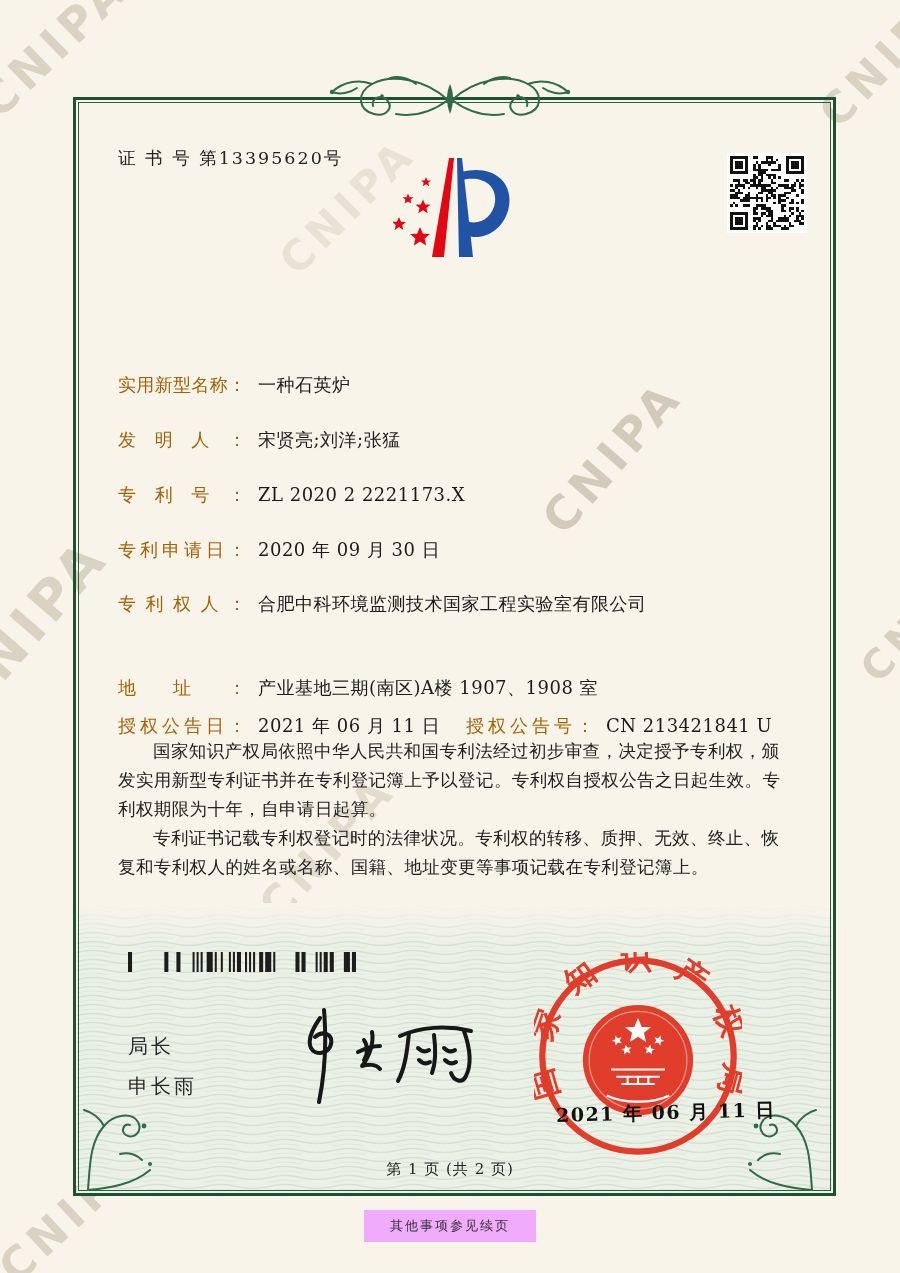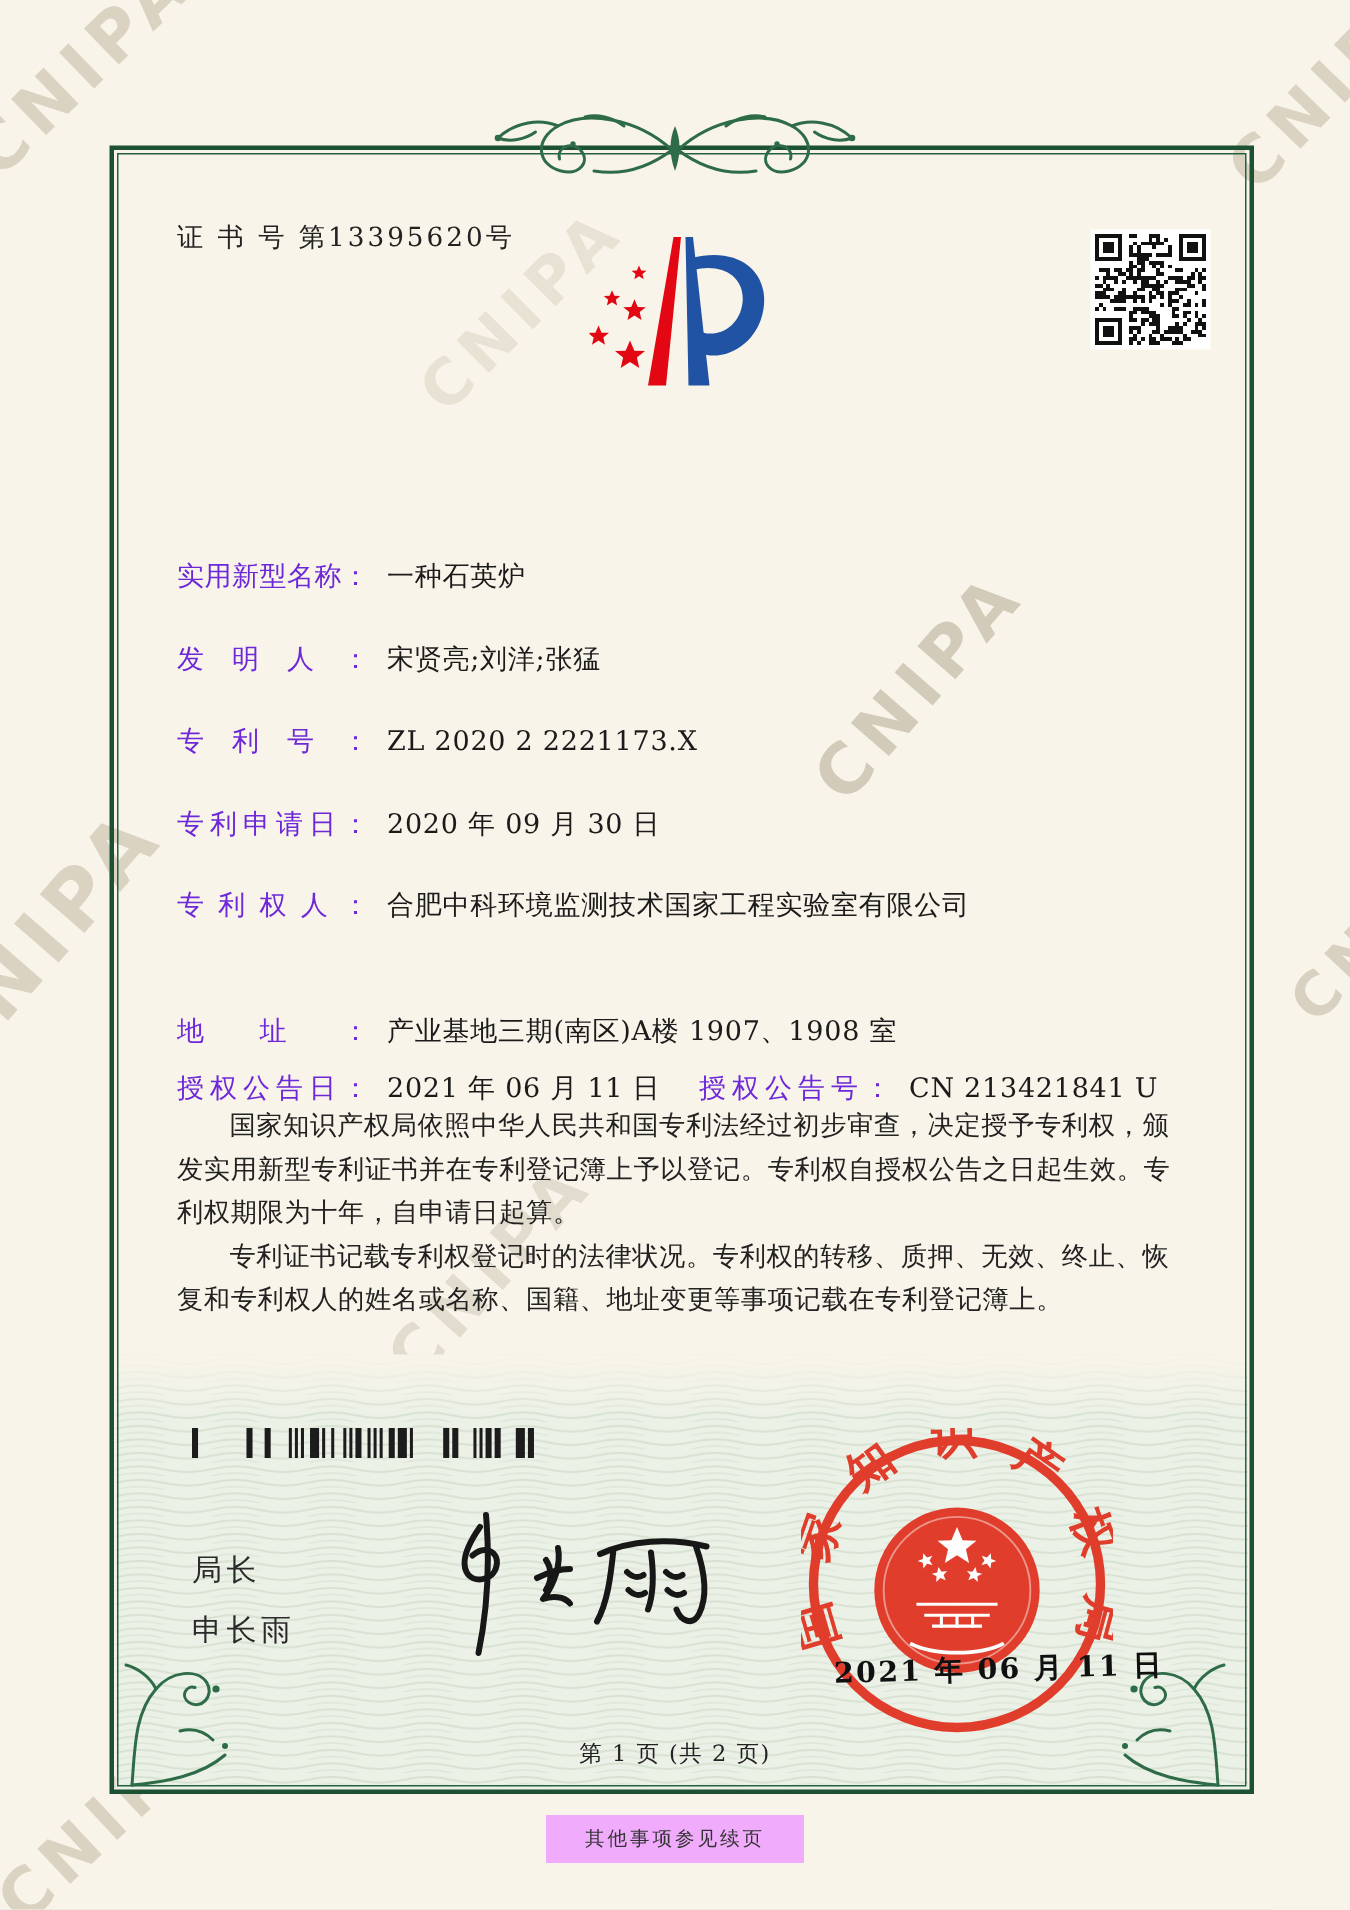--- a/index.html
+++ b/index.html
@@ -49,21 +49,21 @@
   .qr svg{width:100%; height:100%; display:block;}
   .main-title{
     position:absolute; left:0; top:270px; width:900px; text-align:center;
     font-size:41px; font-weight:bold; letter-spacing:10px; color:#111;
   }
   
   .fields{position:absolute; left:118px; top:0; width:672px; font-size:18px;}
   .frow{position:absolute; left:0; display:flex; align-items:flex-start; line-height:26px; white-space:nowrap;}
   .frow .flabel{
     display:inline-block; width:128px; text-align:justify; text-align-last:justify;
-    flex:none; color:#6d28d9;
+    flex:none; color:#a16207;
   }
   .frow .fval{margin-left:12px; letter-spacing:.5px; color:#1b1b1b;}
   .frow.r-name    {top:372px;}
   .frow.r-inv     {top:427px;}
   .frow.r-pno     {top:482px;}
   .frow.r-fdate   {top:537px;}
   .frow.r-patentee{top:591px;align-items:center;}
   .frow.r-addr    {top:673px; white-space:normal;align-items:center;}
   .frow.r-grant   {top:713px;}
   .addr-lines div{line-height:29px;}

